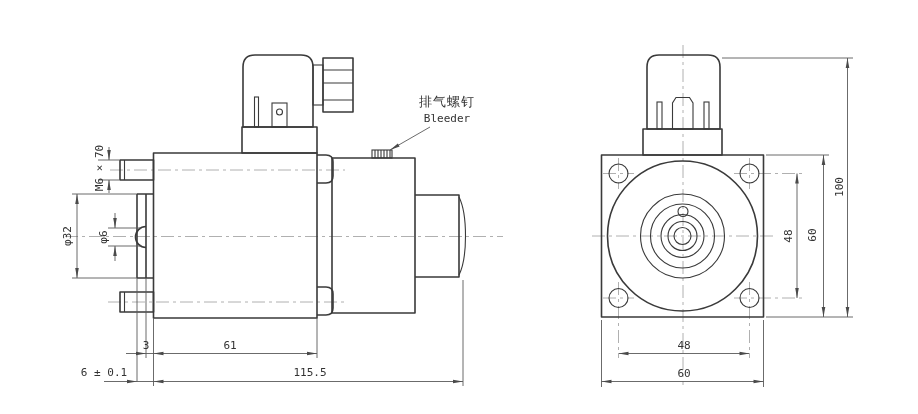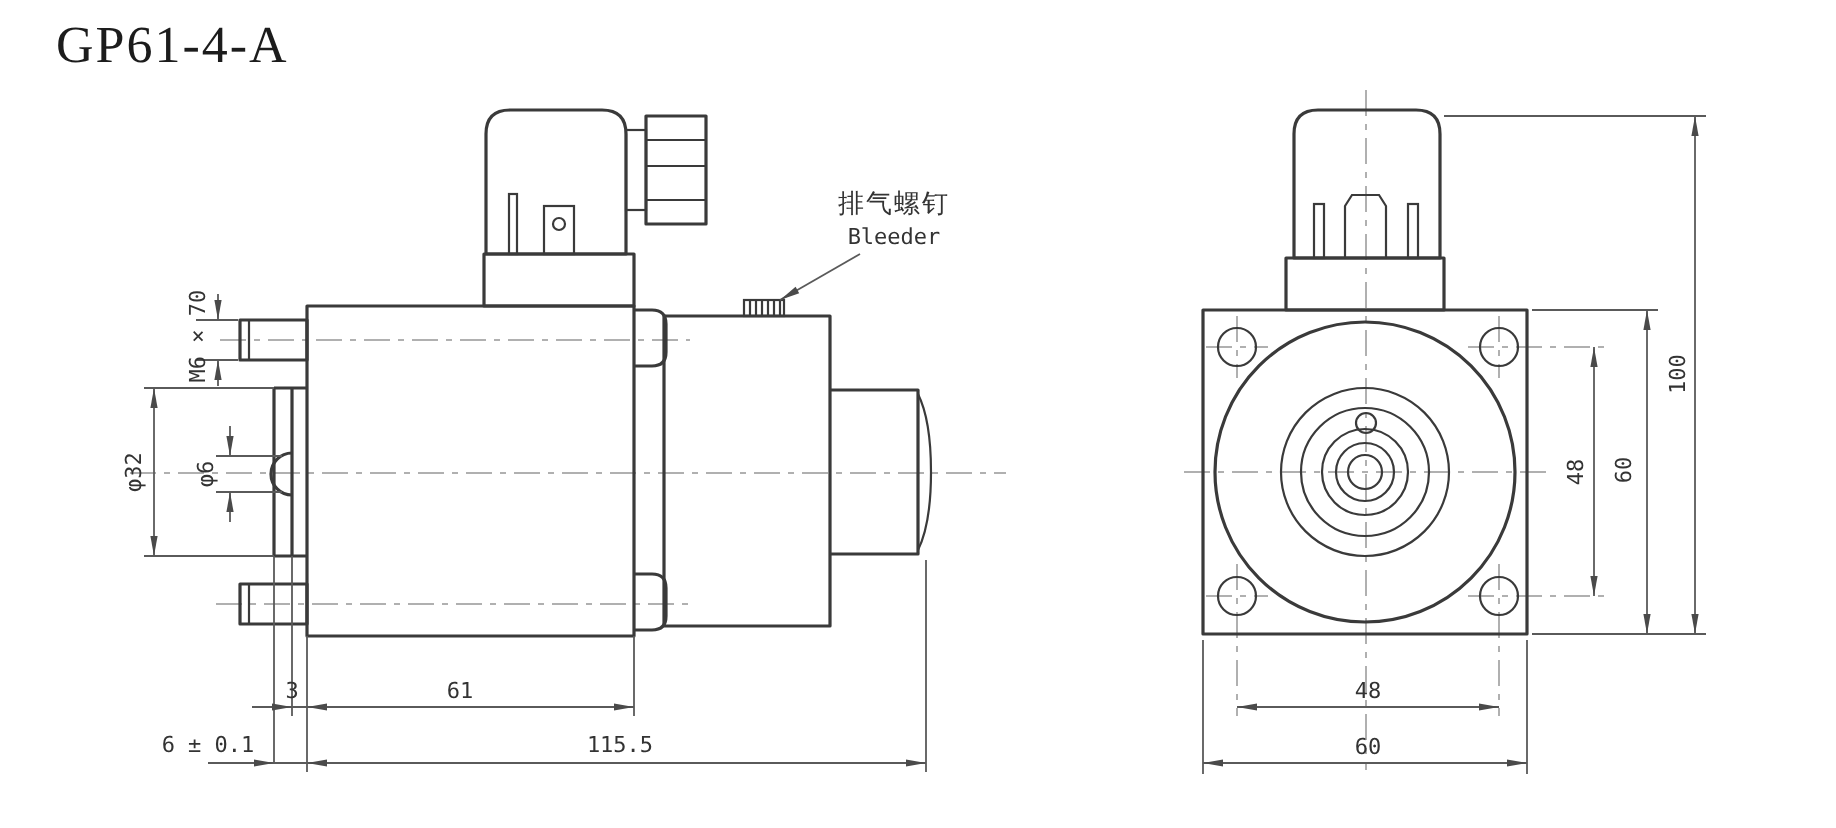--- a/index.html
+++ b/index.html
@@ -13,21 +13,20 @@
   .thin{stroke:#5a5a5a;stroke-width:0.9;fill:none;}
   .cl{stroke:#b0b0b0;stroke-width:1;fill:none;stroke-dasharray:13 4 3 4;}
   .arr{fill:#4a4a4a;stroke:none;}
   text.dim{font-family:"DejaVu Sans Mono", monospace;font-size:11px;fill:#333333;}
   text.cjk{font-family:"DejaVu Sans", sans-serif;font-size:13px;fill:#333333;letter-spacing:1px;}
 </style>
 </head>
 <body>
 
 <div class="stage">
-  <div class="title">GP61-4-A</div>
 
   <svg width="918" height="414" viewBox="0 0 918 414">
 
     <g>
 
       <path class="cl" d="M65 236.5 H503"></path>
       <path class="cl" d="M110 170 H345"></path>
       <path class="cl" d="M108 302 H345"></path>
 
       <rect class="obj" x="153.5" y="153" width="163.5" height="165"></rect>

